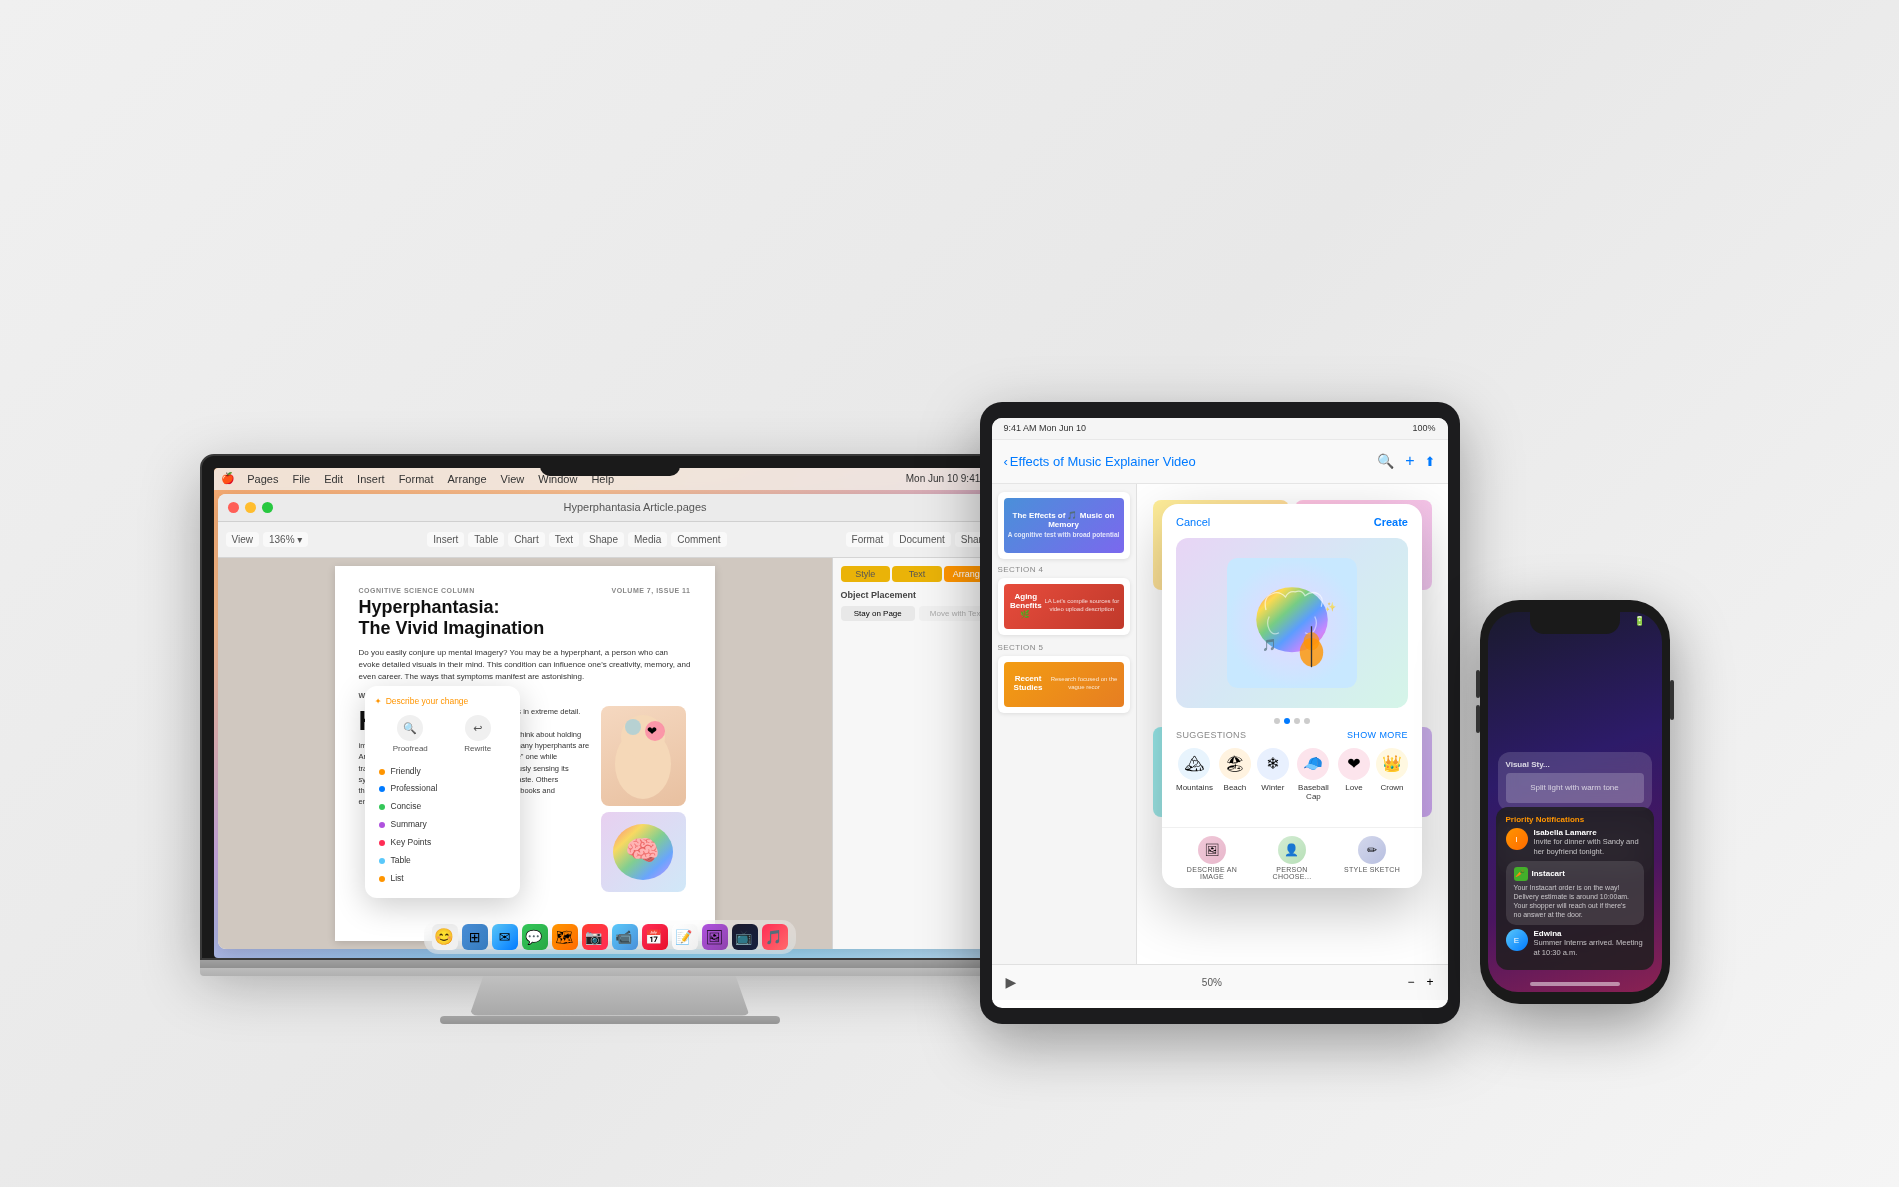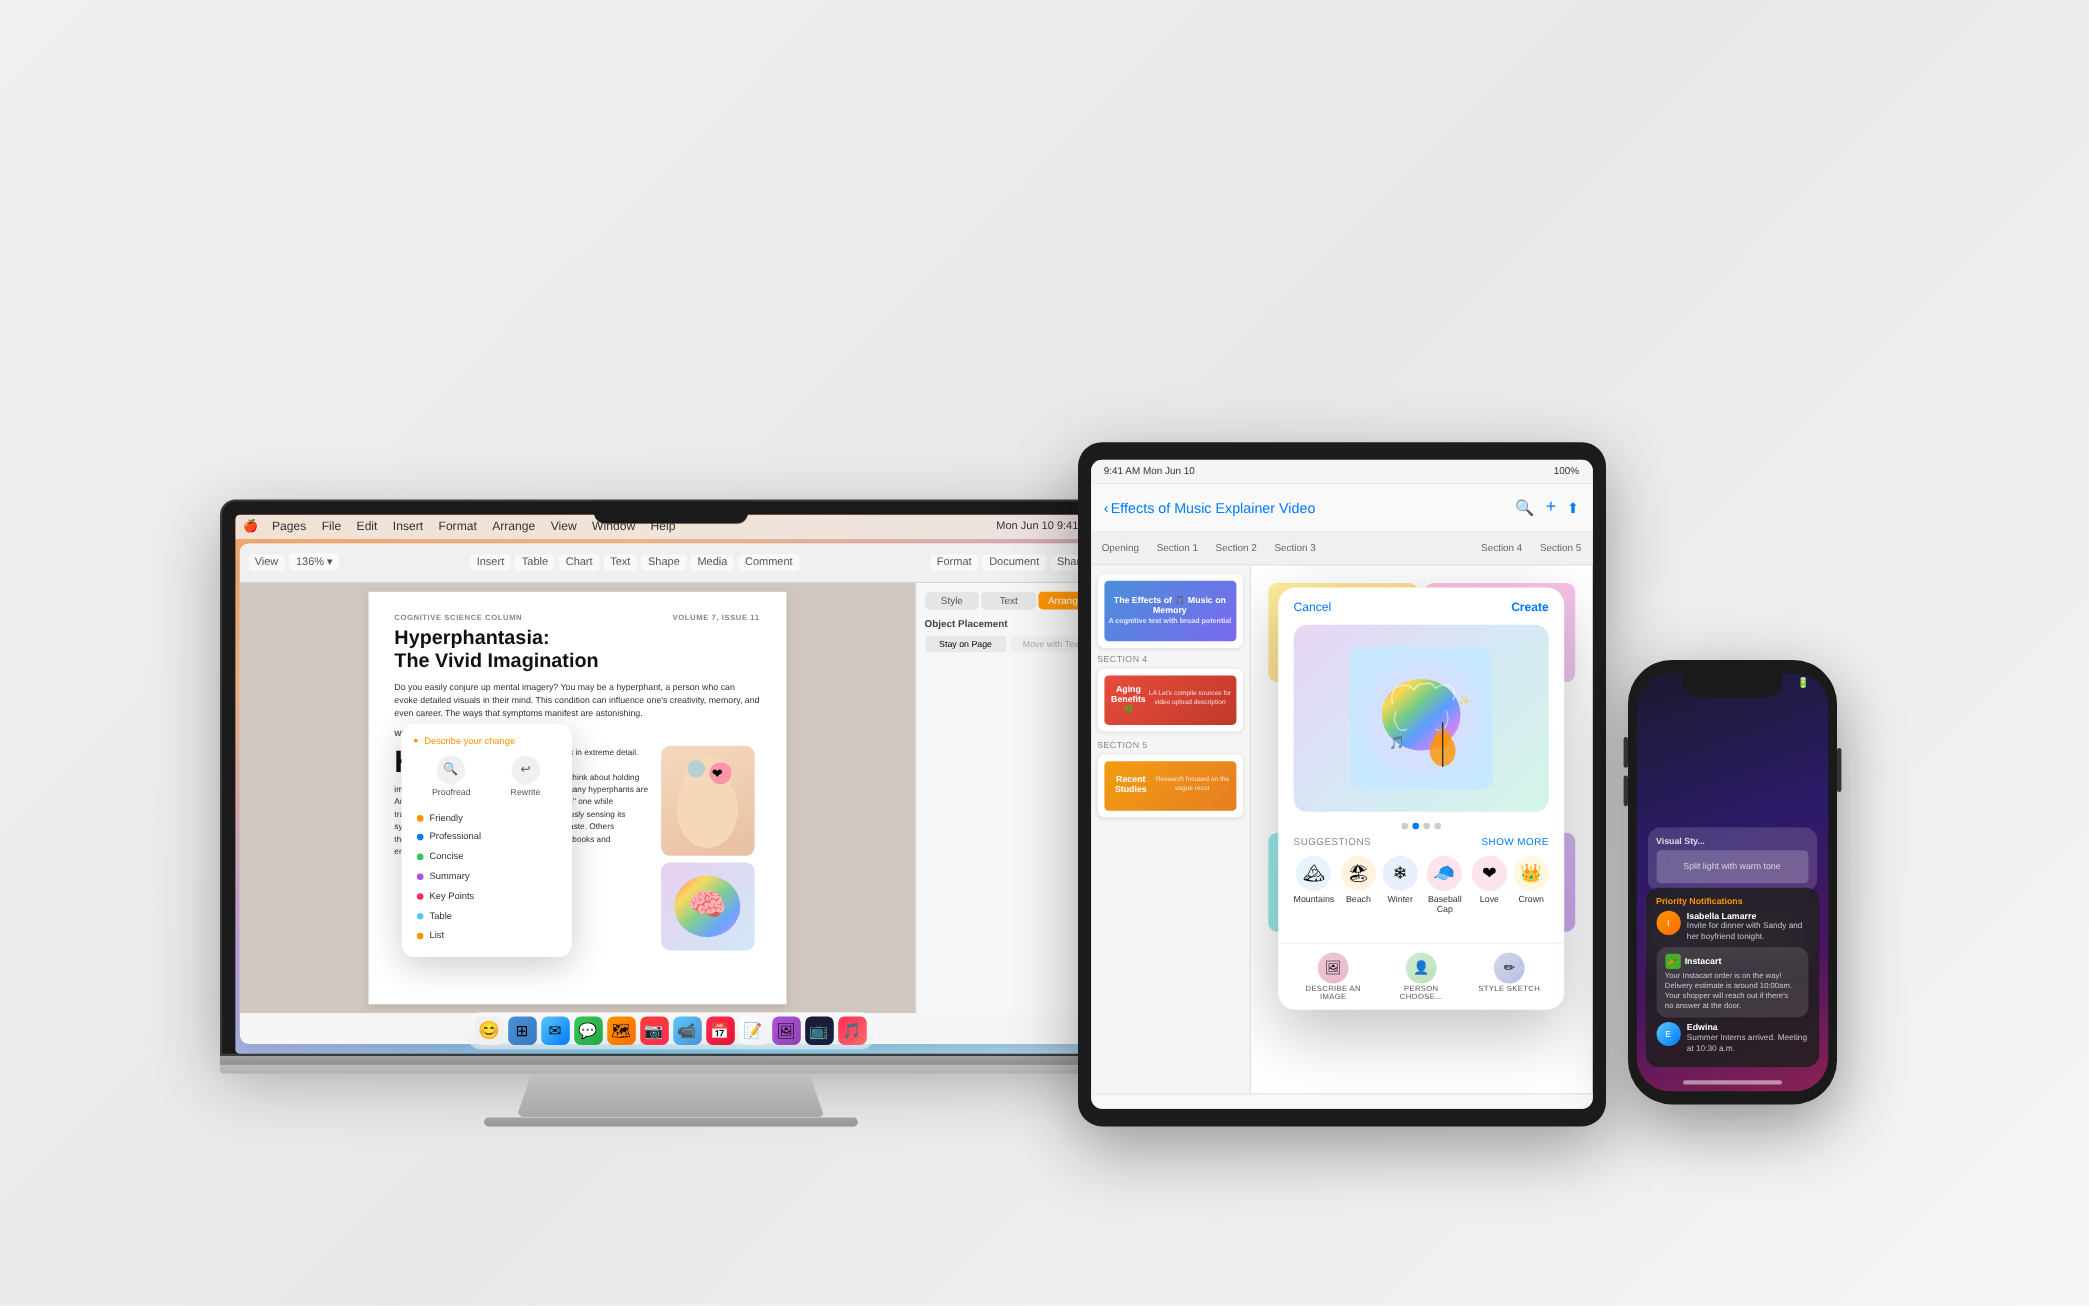--- a/index.html
+++ b/index.html
@@ -234,21 +234,21 @@
       gap: 2px;
       margin-bottom: 8px;
     }
 
     .sidebar-tab {
       flex: 1;
       text-align: center;
       padding: 3px 4px;
       font-size: 9px;
       color: #555;
-      background: #e5e5e5;
+      background: #eab308;
       border-radius: 4px;
       cursor: pointer;
     }
 
     .sidebar-tab.active {
       background: #ff9500;
       color: white;
     }
 
     .sidebar-section {
@@ -898,20 +898,26 @@
             <span>Format</span>
             <span>Arrange</span>
             <span>View</span>
             <span>Window</span>
             <span>Help</span>
           </div>
           <div class="macbook-menubar-right">Mon Jun 10  9:41 AM</div>
         </div>
 
         <div class="pages-window">
+          <div class="pages-titlebar">
+            <div class="traffic-light tl-red"></div>
+            <div class="traffic-light tl-yellow"></div>
+            <div class="traffic-light tl-green"></div>
+            <div class="pages-title">Hyperphantasia Article.pages</div>
+          </div>
 
           <div class="pages-toolbar">
             <div class="pages-toolbar-btn">View</div>
             <div class="pages-toolbar-btn">136% ▾</div>
             <div style="flex:1"></div>
             <div class="pages-toolbar-btn">Insert</div>
             <div class="pages-toolbar-btn">Table</div>
             <div class="pages-toolbar-btn">Chart</div>
             <div class="pages-toolbar-btn">Text</div>
             <div class="pages-toolbar-btn">Shape</div>
@@ -1070,28 +1076,20 @@
             <span>‹</span>
             <span>Effects of Music Explainer Video</span>
           </div>
           <div style="margin-left:auto; display:flex; gap:10px; align-items:center;">
             <span style="font-size:14px; color:#007AFF;">🔍</span>
             <span style="font-size:16px; color:#007AFF;">+</span>
             <span style="font-size:13px; color:#007AFF;">⬆</span>
           </div>
         </div>
 
-        <div style="background:#f0f0f0; height:30px; display:flex; align-items:center; padding:0 10px; gap:16px; border-bottom:1px solid #e0e0e0; font-size:9px; color:#666;">
-          <span>Opening</span>
-          <span>Section 1</span>
-          <span>Section 2</span>
-          <span>Section 3</span>
-          <span style="margin-left:auto;">Section 4</span>
-          <span>Section 5</span>
-        </div>
 
         <div class="keynote-main">
 
           <div class="keynote-sidebar">
             <div class="keynote-slide-thumb">
               <div class="keynote-slide-1">
                 <div>
                   <div class="slide-grid-title">The Effects of 🎵 Music on Memory</div>
                   <div class="slide-grid-desc">A cognitive test with broad potential</div>
                 </div>

